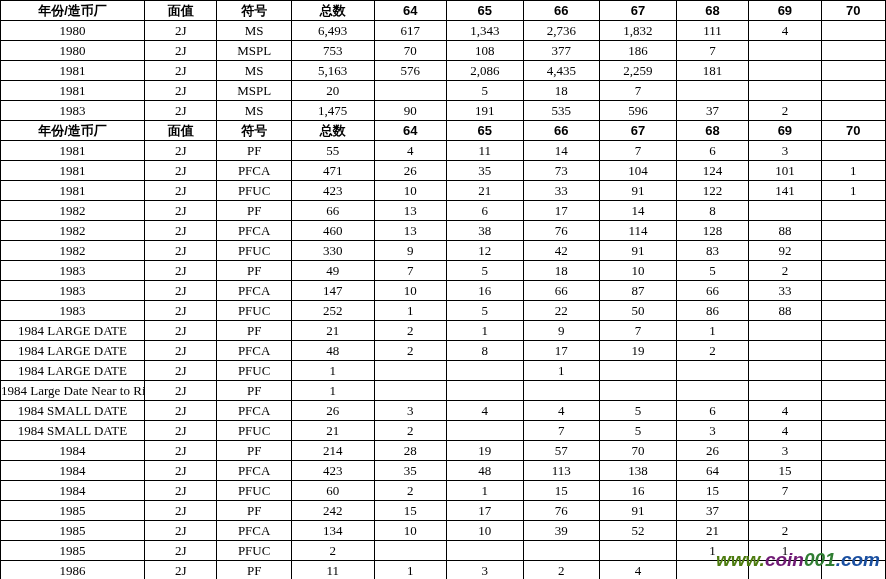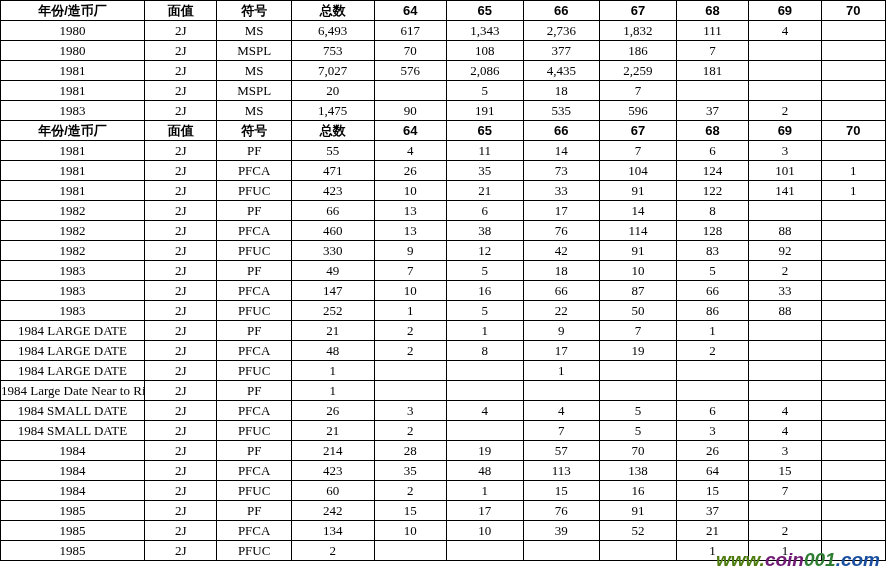--- a/index.html
+++ b/index.html
@@ -110,21 +110,21 @@
         <td class="c-g66">377</td>
         <td class="c-g67">186</td>
         <td class="c-g68">7</td>
         <td class="c-g69"></td>
         <td class="c-g70"></td>
       </tr>
       <tr class="data-row">
         <td class="c-year">1981</td>
         <td class="c-denom">2J</td>
         <td class="c-symbol">MS</td>
-        <td class="c-total">7,027</td>
+        <td class="c-total">5,163</td>
         <td class="c-g64">576</td>
         <td class="c-g65">2,086</td>
         <td class="c-g66">4,435</td>
         <td class="c-g67">2,259</td>
         <td class="c-g68">181</td>
         <td class="c-g69"></td>
         <td class="c-g70"></td>
       </tr>
       <tr class="data-row">
         <td class="c-year">1981</td>
@@ -431,18 +431,31 @@
         <td class="c-symbol">PFUC</td>
         <td class="c-total">2</td>
         <td class="c-g64"></td>
         <td class="c-g65"></td>
         <td class="c-g66"></td>
         <td class="c-g67"></td>
         <td class="c-g68">1</td>
         <td class="c-g69">1</td>
         <td class="c-g70"></td>
       </tr>
+      <tr class="data-row">
+        <td class="c-year">1986</td>
+        <td class="c-denom">2J</td>
+        <td class="c-symbol">PF</td>
+        <td class="c-total">11</td>
+        <td class="c-g64">1</td>
+        <td class="c-g65">3</td>
+        <td class="c-g66">2</td>
+        <td class="c-g67">4</td>
+        <td class="c-g68"></td>
+        <td class="c-g69"></td>
+        <td class="c-g70"></td>
+      </tr>
     </tbody>
 </table>
 
 <div class="watermark">
   <span class="wm-a">www.</span><span class="wm-b">coin</span><span class="wm-c">001</span><span class="wm-d">.com</span>
 </div>
 
 </body></html>

